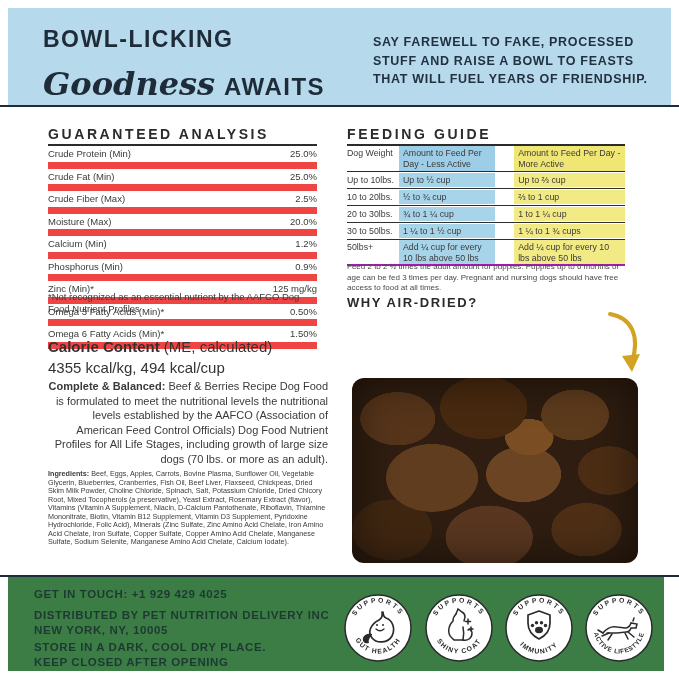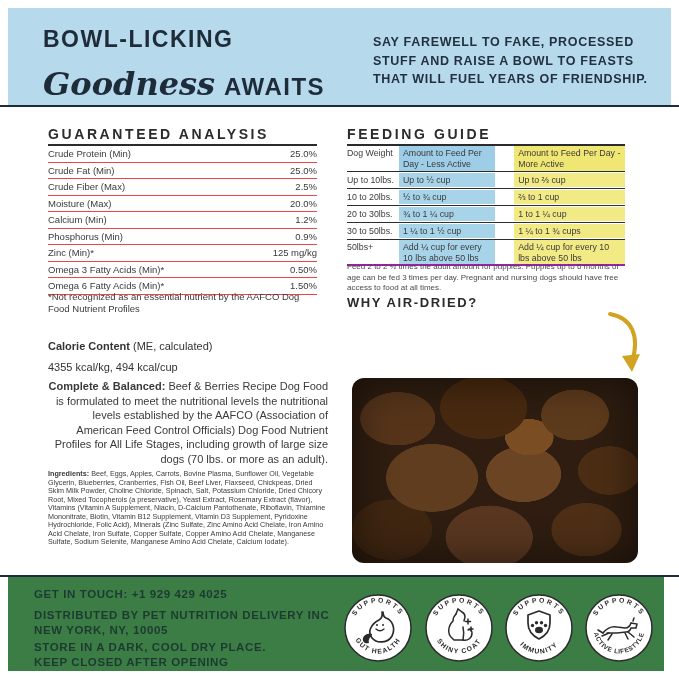--- a/index.html
+++ b/index.html
@@ -13,25 +13,25 @@
   .hdr-line2{margin-top:1px;display:flex;align-items:baseline;gap:9px;}
   .hdr-script{font-family:"DejaVu Serif",serif;font-style:italic;font-weight:bold;font-size:32px;line-height:36px;}
   .hdr-awaits{font-size:24px;font-weight:800;letter-spacing:1.5px;margin-top:20px;}
   .hdr-tagline{position:absolute;left:365px;top:25px;width:280px;color:#22313f;
                font-size:12.5px;font-weight:700;letter-spacing:.7px;line-height:18.5px;}
   .divider{position:absolute;left:0;width:679px;height:2px;background:#1e2b38;}
   .divider.top{top:105px;} .divider.bottom{top:575px;}
   .sec-title{font-size:14px;font-weight:800;letter-spacing:2.6px;color:#2b2b2b;}
   .ga-title{position:absolute;left:48px;top:126px;}
   .ga-table{position:absolute;left:48px;top:144px;width:269px;border-top:2.5px solid #2b2b2b;}
-  .ga-row{display:flex;align-items:center;height:15.5px;border-bottom:1px solid #ef4444;
+  .ga-row{display:flex;align-items:center;height:15.5px;border-bottom:7px solid #ef4444;
           font-size:9.5px;color:#3a3a3a;}
   .ga-row .v{margin-left:auto;}
   .ga-footnote{position:absolute;left:48px;top:291px;width:269px;font-size:9.5px;line-height:11.5px;color:#3a3a3a;}
-  .calorie{position:absolute;left:48px;top:336px;width:280px;font-size:11px;line-height:21px;color:#333;}
+  .calorie{position:absolute;left:48px;top:336px;width:280px;font-size:15px;line-height:21px;color:#333;}
   .calorie b{font-weight:800;}
   .para{position:absolute;left:48px;color:#3a3a3a;}
   .cb{top:379px;width:280px;font-size:11px;line-height:14.6px;text-align:right;}
   .al{top:452px;width:282px;font-size:9px;line-height:11px;}
   .ing{top:470px;width:281px;font-size:7.2px;line-height:8.5px;}
   .para b{font-weight:800;}
 
   
   .fg-title{position:absolute;left:347px;top:126px;}
   .fg-table{position:absolute;left:347px;top:144px;width:278px;border-top:2.5px solid #2b2b2b;

